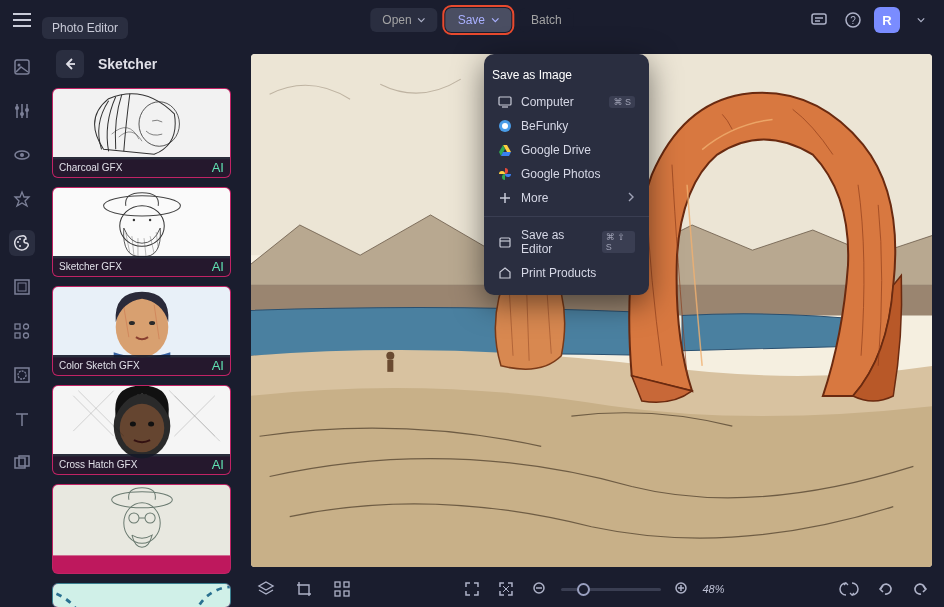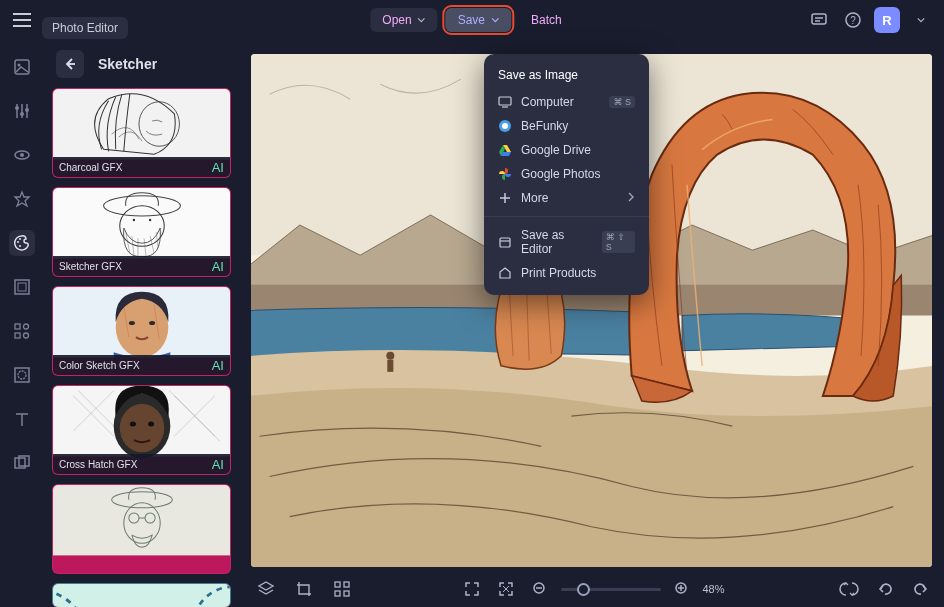--- a/index.html
+++ b/index.html
@@ -1,21 +1,21 @@
 <!DOCTYPE html>
 <html><head>
 <meta charset="utf-8">
 <style>
 * { margin:0; padding:0; box-sizing:border-box; }
 body { width:944px; height:607px; background:#1a1d2e; font-family:-apple-system,BlinkMacSystemFont,"Segoe UI",sans-serif; color:#e0e0e8; overflow:hidden; position:relative; }
 .top-bar { height:40px; display:flex; align-items:center; padding:0 10px; gap:8px; background:#1a1d2e; }
 .hamburger { width:24px; height:24px; display:flex; align-items:center; justify-content:center; cursor:pointer; }
 .app-title { background:#2a2e40; padding:4px 10px; border-radius:6px; font-size:12px; color:#c9cbd8;margin-top:16px; }
 .tb-center { position:absolute; left:50%; transform:translateX(-50%); display:flex; gap:8px; }
-.tb-btn { background:#2a2e40; padding:5px 12px; border-radius:6px; font-size:12px; color:#f0abfc; display:flex; align-items:center; gap:6px; cursor:pointer; }
+.tb-btn { background:#2a2e40; padding:5px 12px; border-radius:6px; font-size:12px; color:#a3a3a3; display:flex; align-items:center; gap:6px; cursor:pointer; }
 .tb-btn.save { background:#4a4e62; outline:2px solid #e84a2e; outline-offset:1px; color:#a9b0ff; }
 .tb-btn.batch { background:#1a1d2e; }
 .tb-right { margin-left:auto; display:flex; align-items:center; gap:8px; }
 .icon-btn { width:26px; height:26px; display:flex; align-items:center; justify-content:center; border-radius:6px; cursor:pointer; color:#aeb2c8; }
 .avatar { width:26px; height:26px; border-radius:6px; background:#7a8cff; color:#fff; display:flex; align-items:center; justify-content:center; font-size:13px; font-weight:600; }
 .main { display:flex; height:567px; }
 .rail { width:44px; display:flex; flex-direction:column; align-items:center; padding-top:14px; gap:18px; }
 .rail .icon-btn.active { background:#2a2e40; color:#e0e0e8; }
 .side { width:195px; background:#1a1d2e; overflow-y:auto; padding:0 8px; }
 .side-header { display:flex; align-items:center; gap:14px; padding:10px 4px; }
@@ -23,27 +23,27 @@
 .side-title { font-weight:600; font-size:14px; }
 .thumbs { display:flex; flex-direction:column; gap:9px; }
 .thumb { width:100%; height:90px; border-radius:6px; overflow:hidden; position:relative; background:#be185d; cursor:pointer; border:1px solid rgba(255,255,255,0.05);}
 .thumb svg { width:100%; height:70px; display:block; }
 .thumb-label { position:absolute; bottom:0; left:0; right:0; height:20px; background:rgba(20,24,40,0.9); font-size:10px; display:flex; align-items:center; padding:0 6px; justify-content:space-between; }
 .thumb-label .ai { color:#5fe0b0; font-size:13px; }
 .canvas-area { flex:1; position:relative; padding:14px 12px 40px 12px; }
 .canvas { width:100%; height:100%; border-radius:4px; overflow:hidden; background:#222; }
 .canvas svg { width:100%; height:100%; display:block; }
 .save-menu { position:absolute; top:14px; left:245px; width:165px; background:#2a2e40; border-radius:10px; box-shadow:0 8px 30px rgba(0,0,0,0.5); padding:10px 0; z-index:50; font-size:12px; }
-.save-section-header { padding:4px 14px 8px 14px; color:#fff; font-weight:500; font-size:12px; }
+.save-section-header { padding:4px 14px 8px 8px; color:#fff; font-weight:500; font-size:12px; }
 .save-item { display:flex; align-items:center; gap:9px; padding:5px 14px; cursor:pointer; color:#d6d8e6; position:relative;}
 .save-item .kbd { margin-left:auto; font-size:9px; background:#3a3e52; border-radius:3px; padding:1px 4px; color:#a0a3b6; }
 .save-item .chev { margin-left:auto; color:#a0a3b6; }
 .save-divider { height:1px; background:#3a3e52; margin:6px 0; }
 .mi-icon { width:14px; height:14px; display:flex; align-items:center; justify-content:center; flex-shrink:0; }
-.bottom-bar { position:absolute; bottom:0; left:0; right:0; height:36px; display:flex; align-items:center; padding:0 10px; gap:10px; }
+.bottom-bar { position:absolute; bottom:0; left:0; right:0; height:36px; display:flex; align-items:center; padding:0 10px; gap:10px;font-style:italic; }
 .bb-left { display:flex; gap:12px; padding-left:4px; }
 .bb-center { position:absolute; left:50%; transform:translateX(-50%); display:flex; align-items:center; gap:8px; }
 .zoom-track { width:100px; height:3px; background:#3a3e52; border-radius:2px; position:relative; }
 .zoom-handle { position:absolute; left:16%; top:-5px; width:13px; height:13px; border:2px solid #9aa0c0; border-radius:50%; background:#1a1d2e; }
 .zoom-label { font-size:11px; color:#bdc0d4; }
 .bb-right { margin-left:auto; display:flex; gap:10px; }
 .chev-down{width:8px;height:8px;}
 svg{overflow:visible;}
 </style>
 </head>

